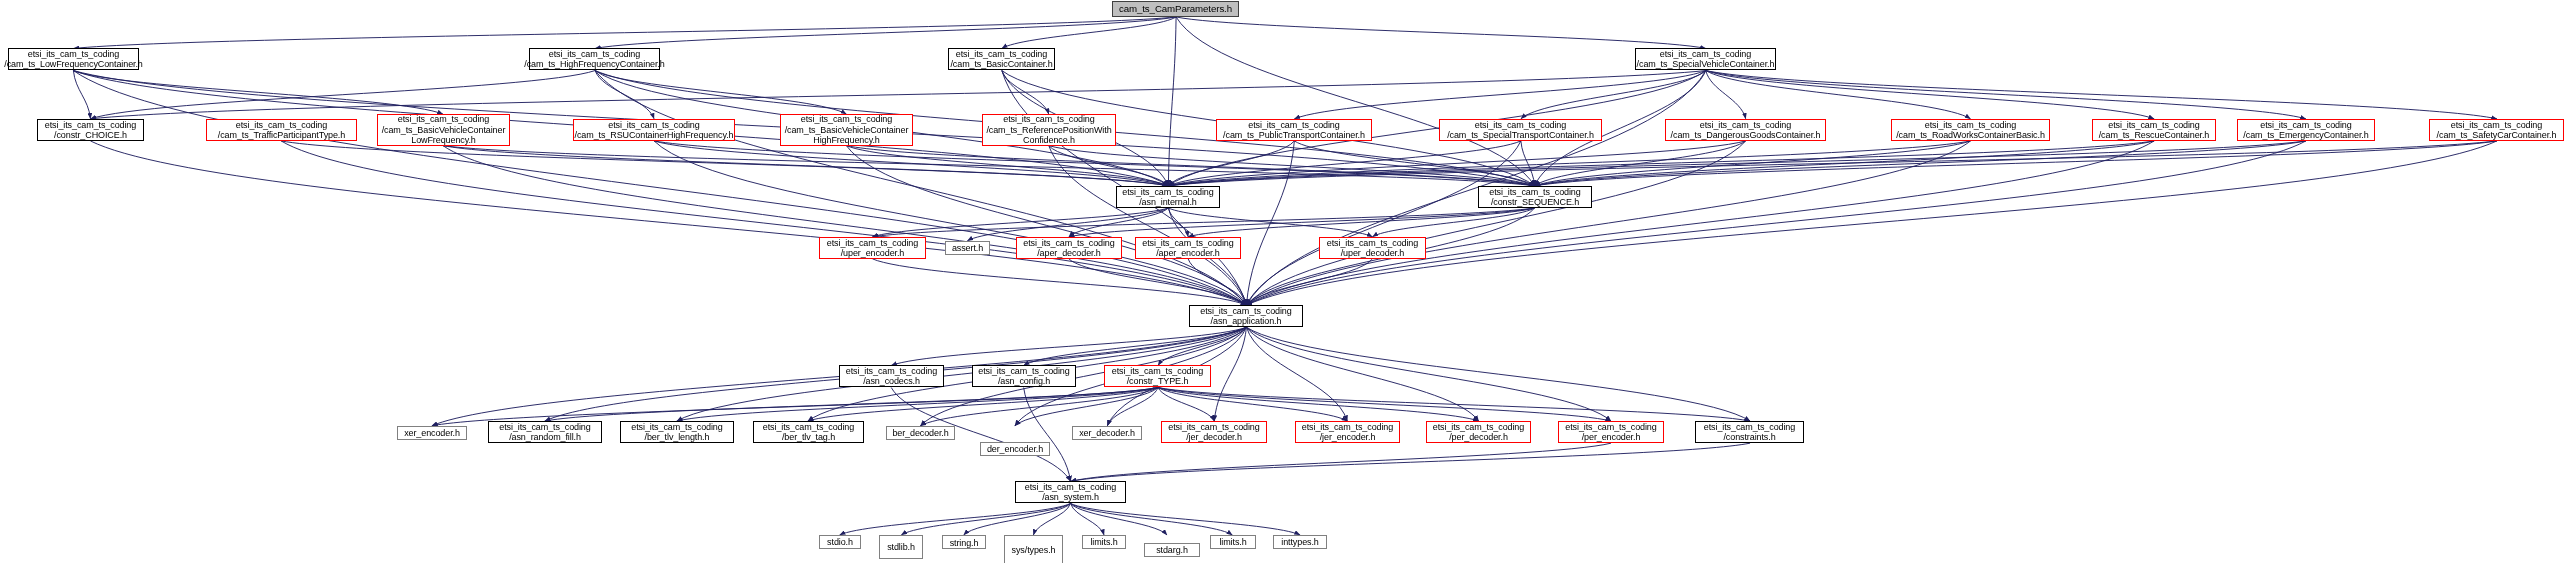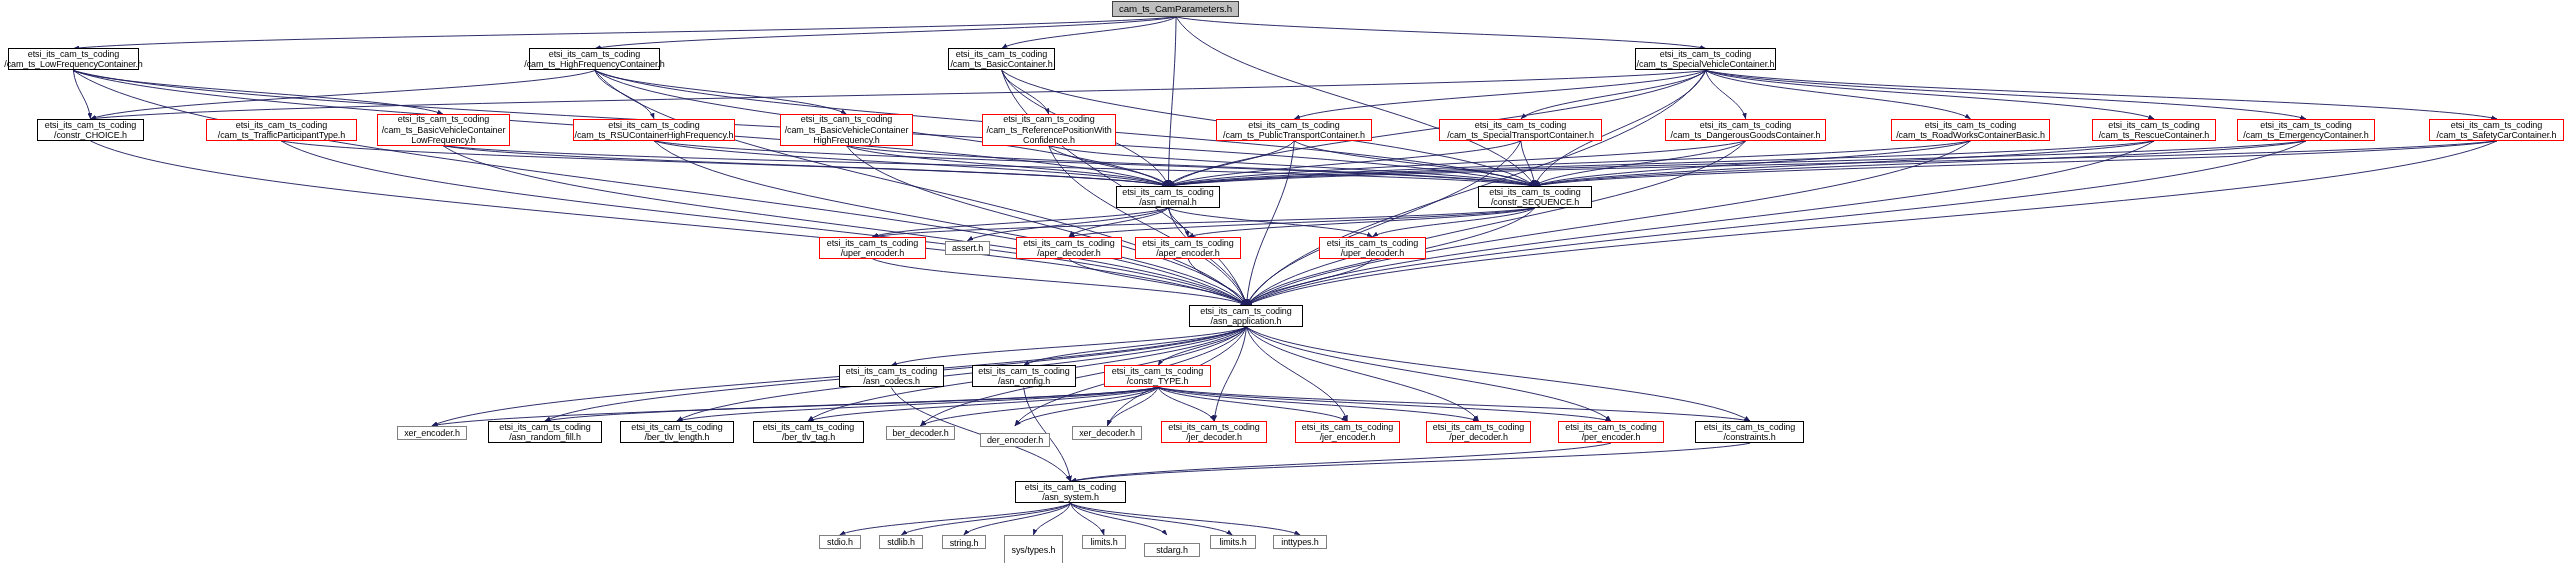--- a/index.html
+++ b/index.html
@@ -312,21 +312,21 @@
         <span class="ln">etsi_its_cam_ts_coding</span>
         <span class="ln">/ber_tlv_length.h</span>
       </div>
       <div class="node black" style="left: 753px; top: 421px; width: 111px; height: 22px;">
         <span class="ln">etsi_its_cam_ts_coding</span>
         <span class="ln">/ber_tlv_tag.h</span>
       </div>
       <div class="node grey" style="left: 886px; top: 426px; width: 69px; height: 14px;">
         <span class="ln">ber_decoder.h</span>
       </div>
-      <div class="node grey" style="left: 980px; top: 433px; width: 70px; height: 14px;">
+      <div class="node grey" style="left: 980px; top: 442px; width: 70px; height: 14px;">
         <span class="ln">der_encoder.h</span>
       </div>
       <div class="node grey" style="left: 1072px; top: 426px; width: 70px; height: 14px;">
         <span class="ln">xer_decoder.h</span>
       </div>
       <div class="node red" style="left: 1161px; top: 421px; width: 106px; height: 22px;">
         <span class="ln">etsi_its_cam_ts_coding</span>
         <span class="ln">/jer_decoder.h</span>
       </div>
       <div class="node red" style="left: 1295px; top: 421px; width: 105px; height: 22px;">
@@ -345,21 +345,21 @@
         <span class="ln">etsi_its_cam_ts_coding</span>
         <span class="ln">/constraints.h</span>
       </div>
       <div class="node black" style="left: 1015px; top: 481px; width: 111px; height: 22px;">
         <span class="ln">etsi_its_cam_ts_coding</span>
         <span class="ln">/asn_system.h</span>
       </div>
       <div class="node grey" style="left: 819px; top: 535px; width: 42px; height: 14px; text-align: center;">
         <span class="ln">stdio.h</span>
       </div>
-      <div class="node grey" style="left: 879px; top: 535px; width: 44px; height: 14px;">
+      <div class="node grey" style="left: 879px; top: 535px; width: 44px; height: 24px;">
         <span class="ln">stdlib.h</span>
       </div>
       <div class="node grey" style="left: 942px; top: 535px; width: 44px; height: 14px; justify-content: flex-end;">
         <span class="ln">string.h</span>
       </div>
       <div class="node grey" style="left: 1004px; top: 535px; width: 59px; height: 30px;">
         <span class="ln">sys/types.h</span>
       </div>
       <div class="node grey" style="left: 1082px; top: 535px; width: 44px; height: 14px;">
         <span class="ln">limits.h</span>

